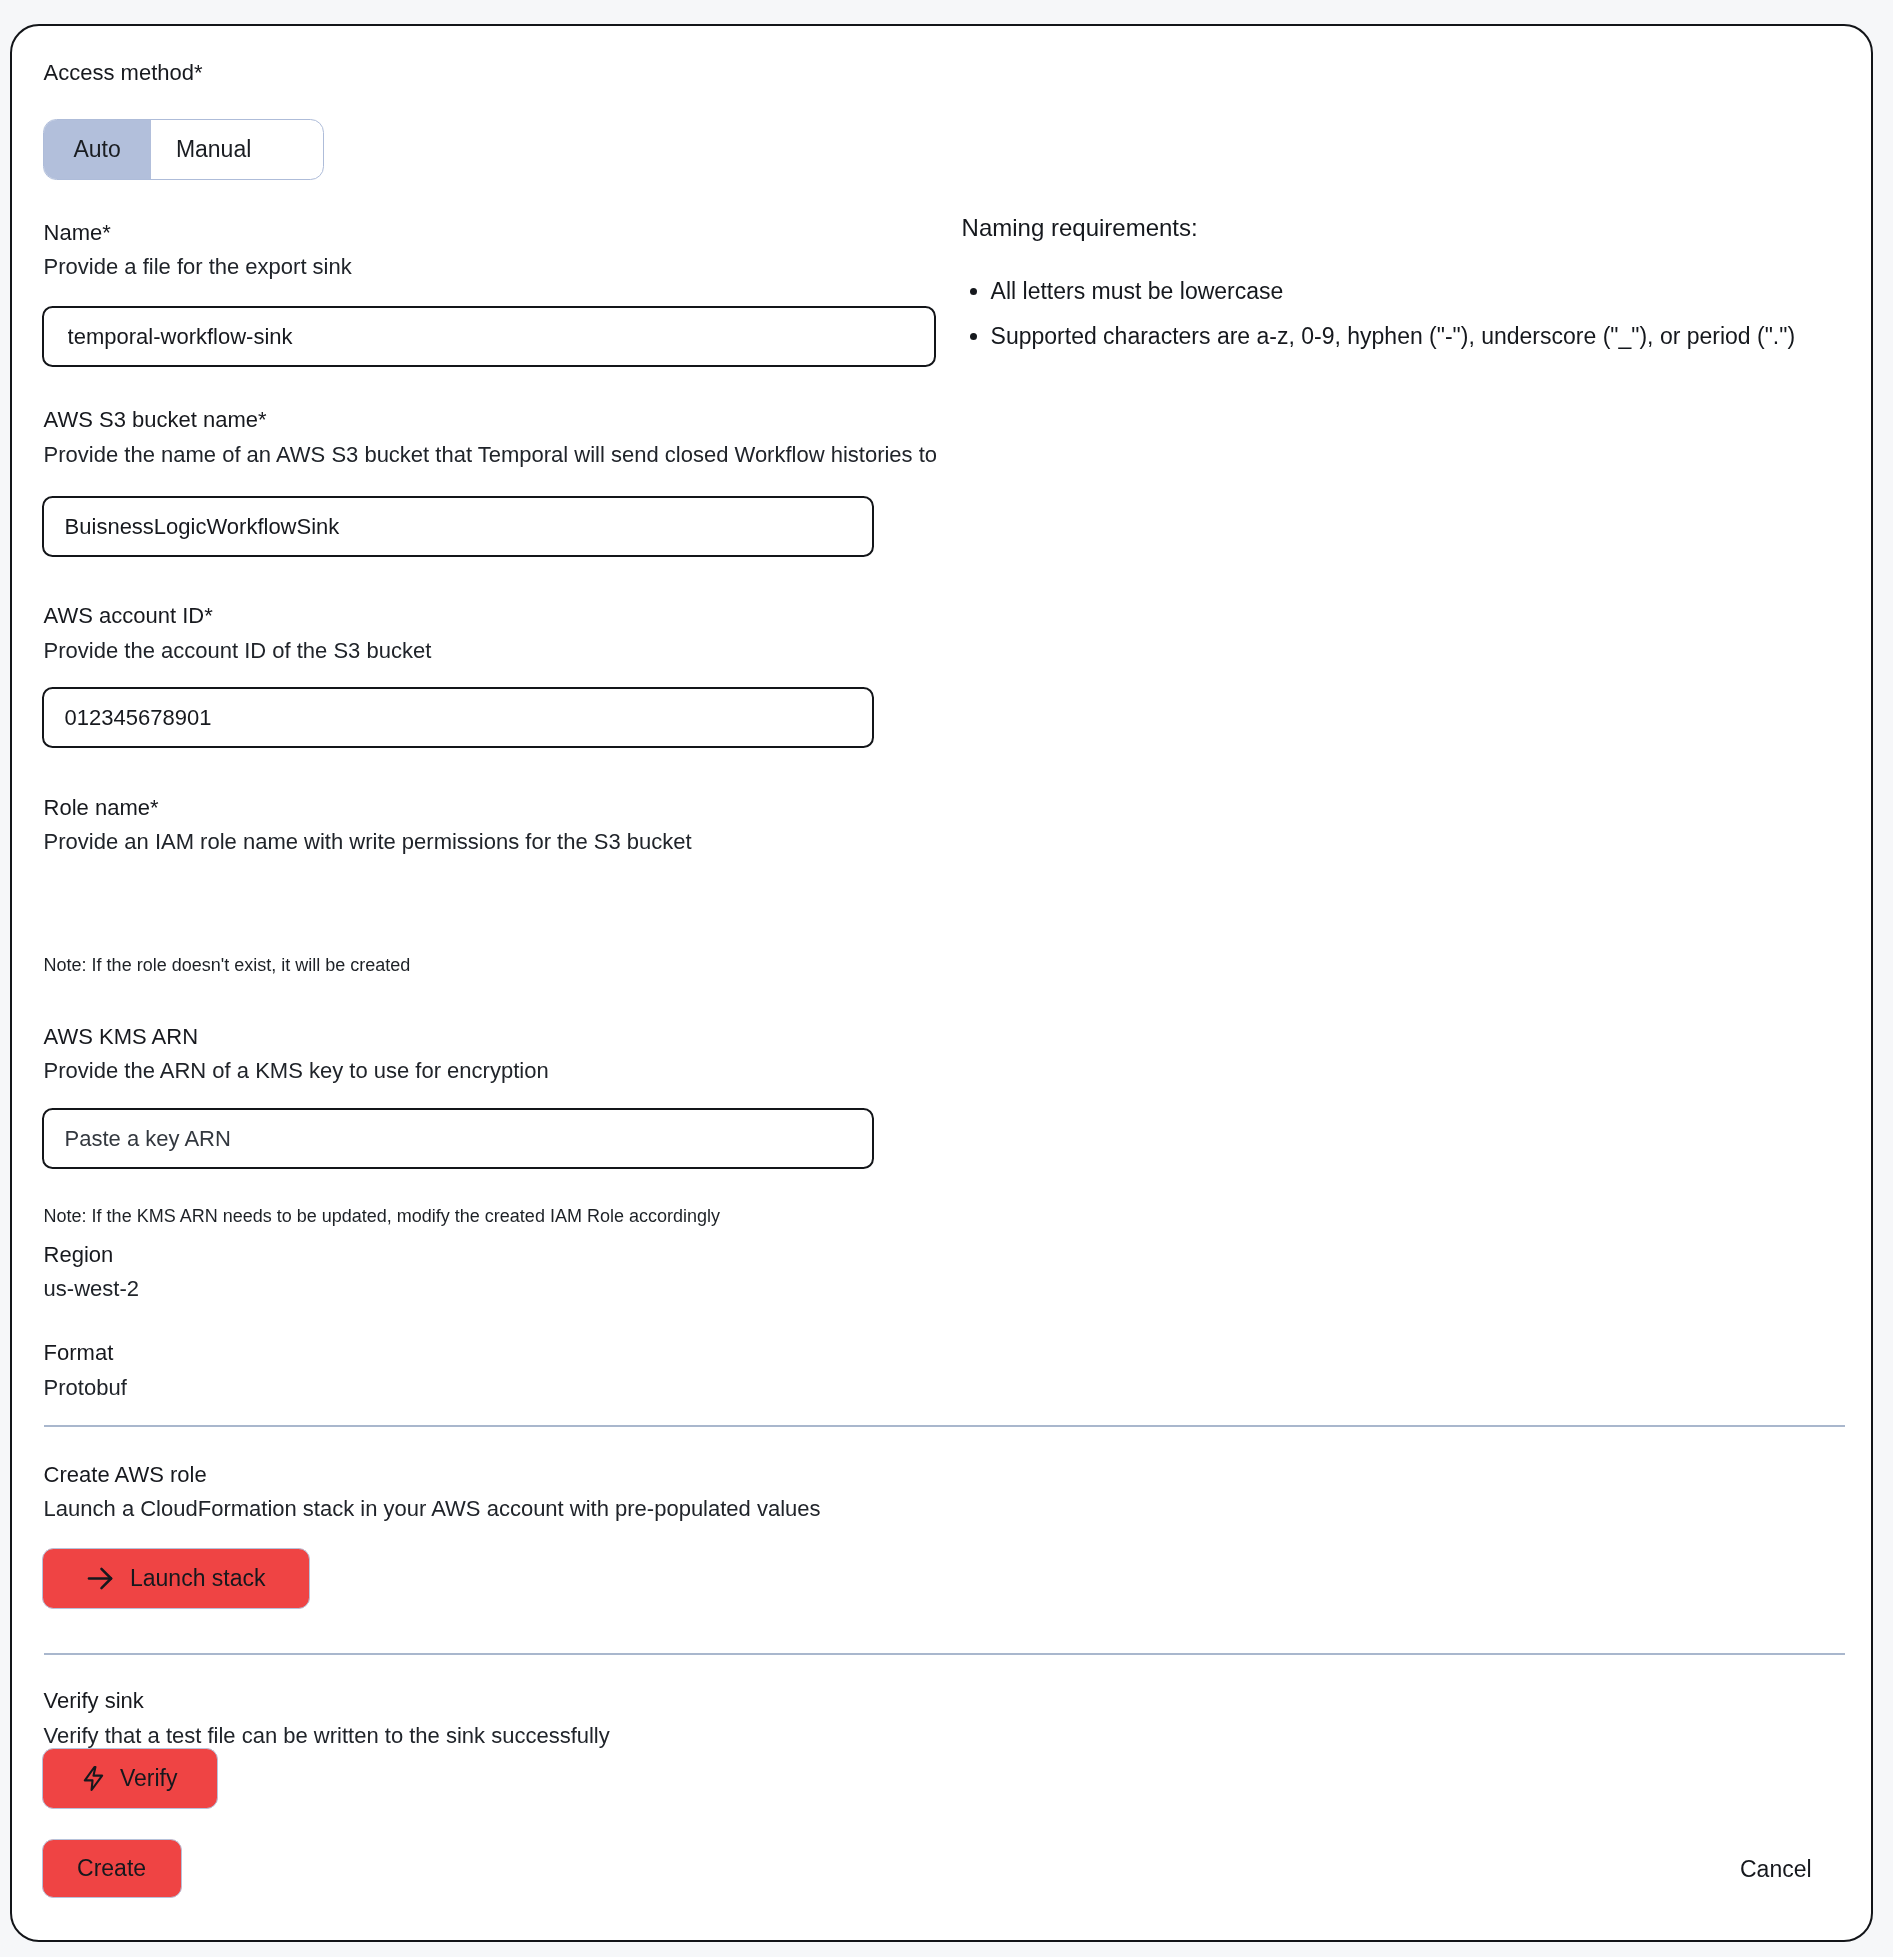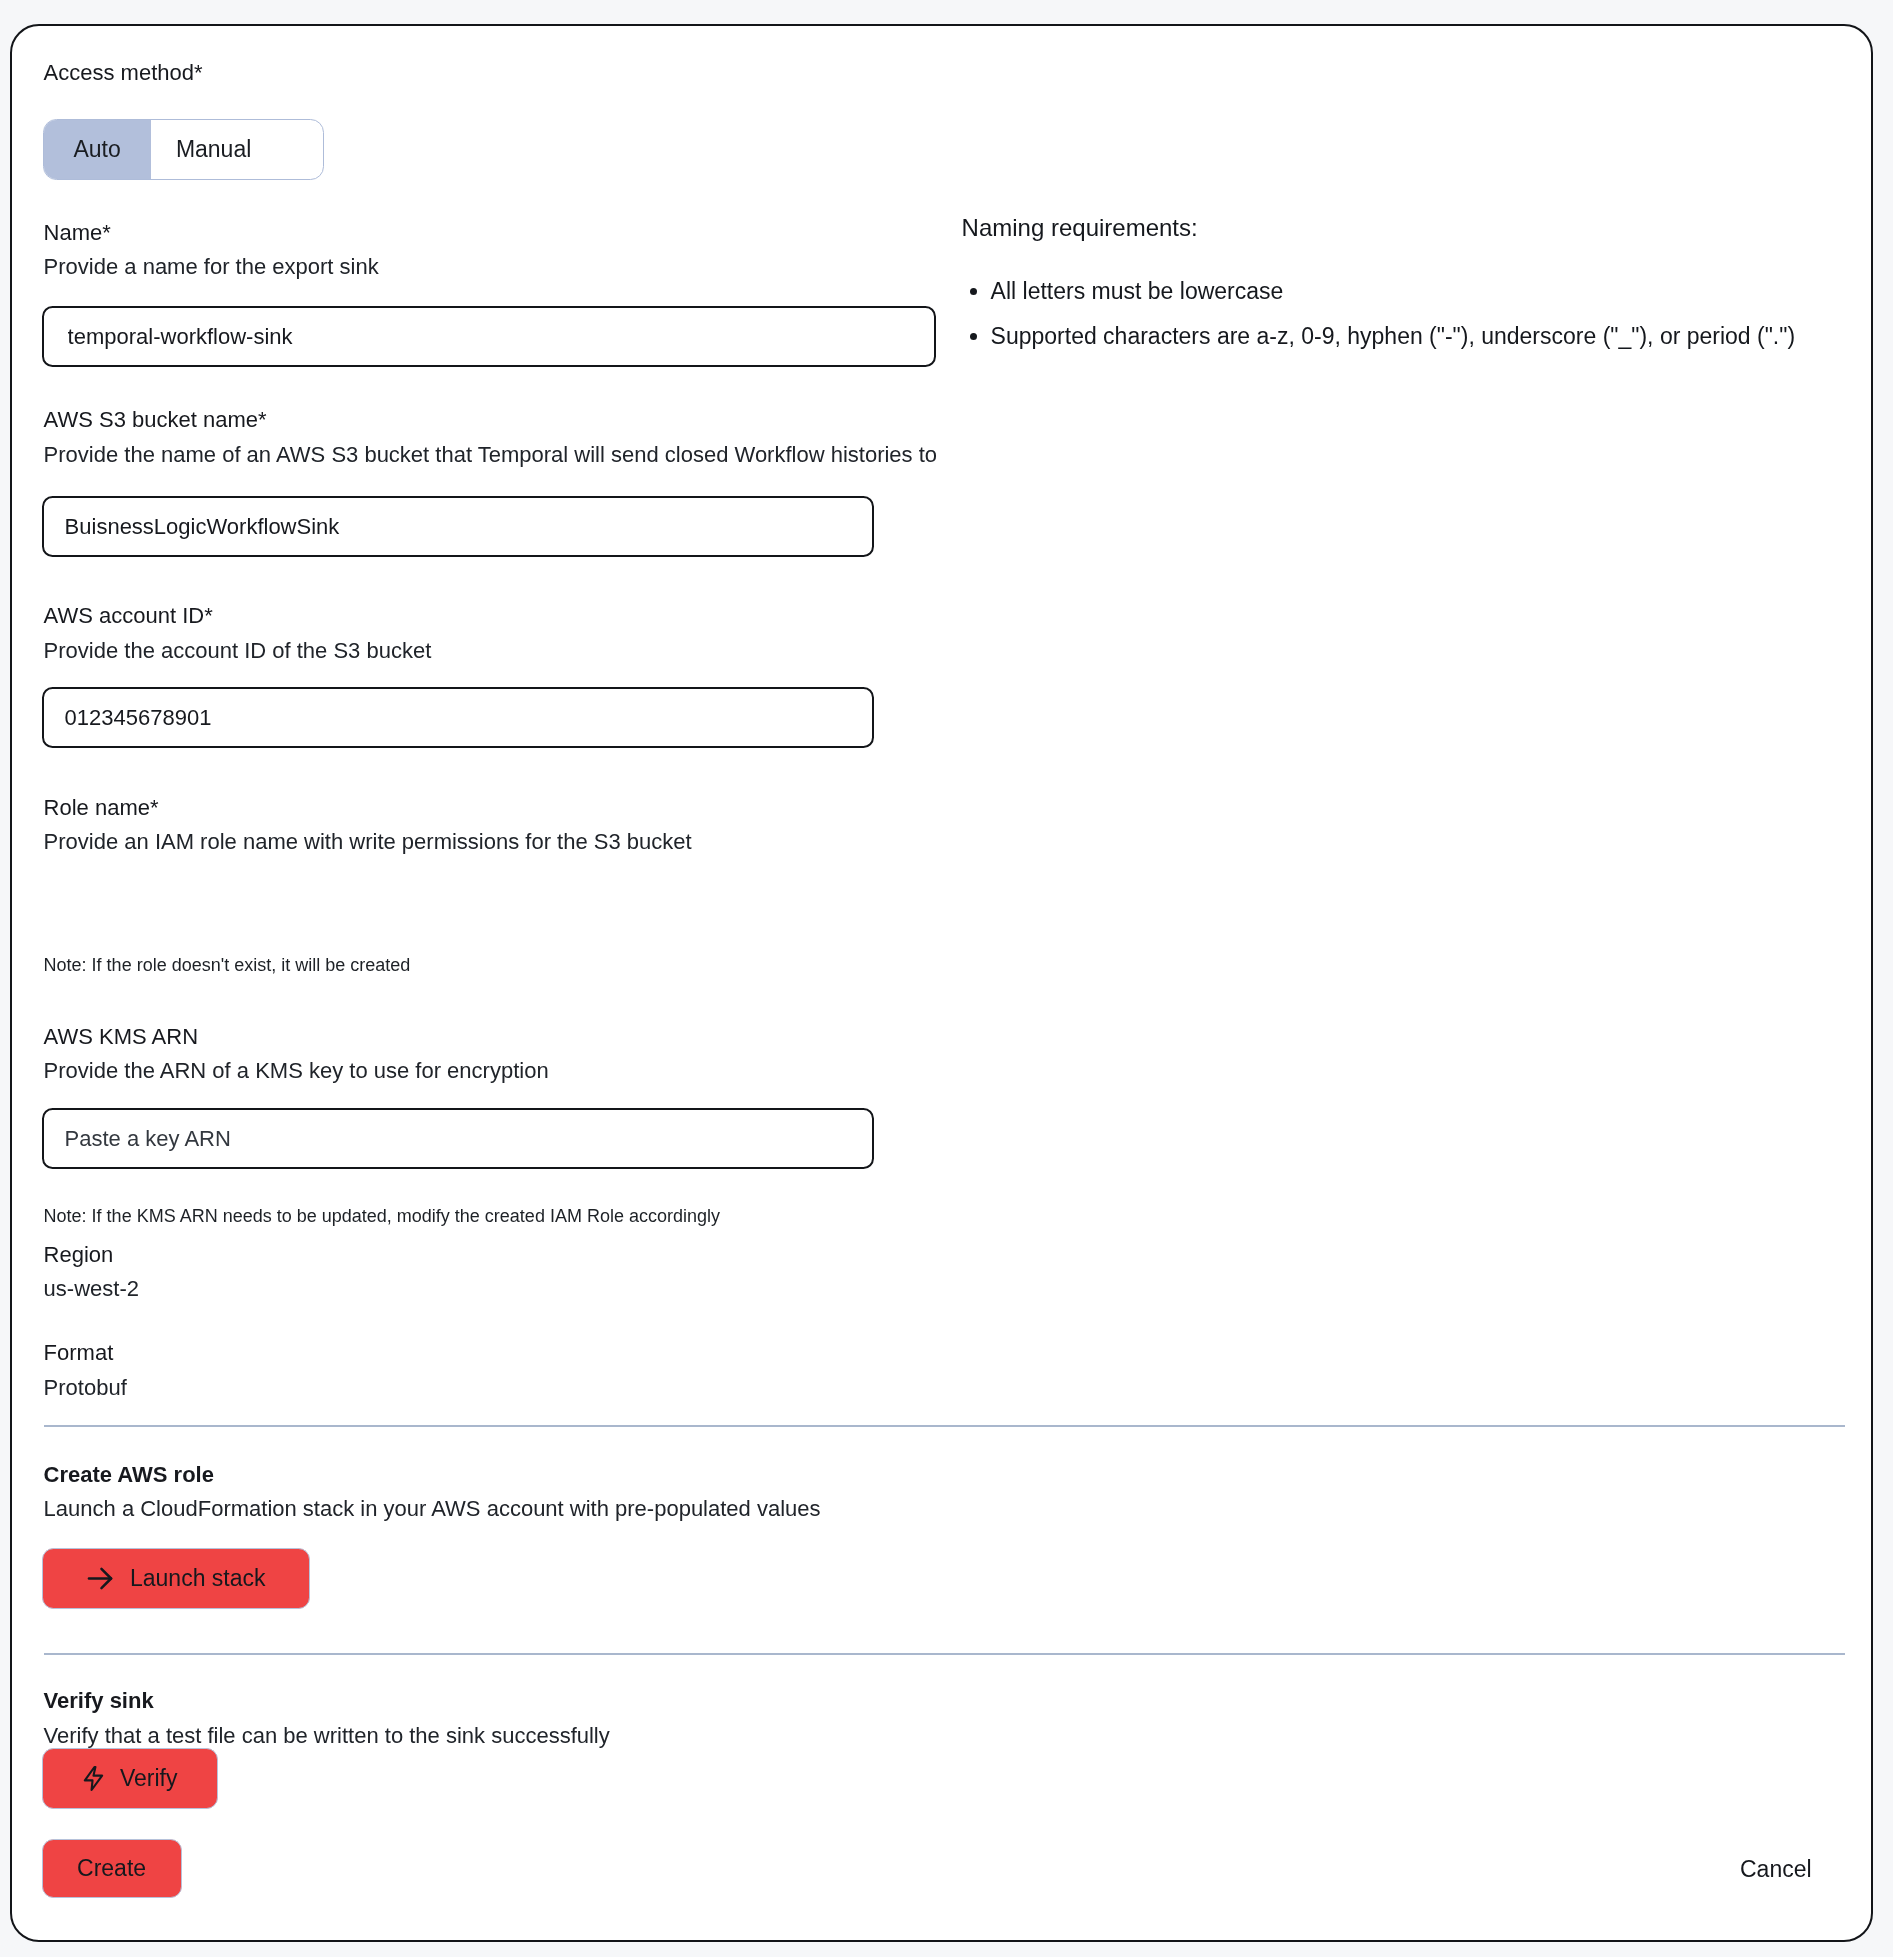--- a/index.html
+++ b/index.html
@@ -4,21 +4,21 @@
 <style>
   * { margin:0; padding:0; box-sizing:border-box; }
   html,body { width:1894px; height:1958px; background:#f6f7f9;
               font-family:"Liberation Sans", sans-serif; color:#17191e; }
   .card { position:absolute; left:9.6px; top:24px; width:1863px; height:1918px;
           background:#ffffff; border:2.9px solid #131519; border-radius:29px; }
   .abs { position:absolute; }
   .label { font-size:22px; color:#17191e; }
   .desc  { font-size:22px; color:#20242a; }
   .note  { font-size:18px; color:#1d2126; }
-  .bold  { font-weight:bold; }
+  .bold  { font-weight:normal; }
 
   .toggle { left:31px; top:93px; width:281px; height:61px;
             border:1.9px solid #aebcd9; border-radius:13.4px; overflow:hidden;
             display:flex; cursor:pointer; }
   .seg { display:flex; align-items:center; justify-content:center;
          font-size:23px; color:#1a1d22; }
   .seg.selected { width:107px; background:#b2bfdb; }
   .seg.unselected { width:126px; background:#ffffff; border-radius:11.5px; }
 
   input.field { height:61px; border:2.4px solid #131519; border-radius:10.5px;
@@ -55,21 +55,21 @@
 
   <div class="abs aside">
     <h3>Naming requirements:</h3>
     <ul>
       <li>All letters must be lowercase</li>
       <li>Supported characters are a-z, 0-9, hyphen ("-"), underscore ("_"), or period (".")</li>
     </ul>
   </div>
 
   <div class="abs label" style="left:32px; top:194px;">Name*</div>
-  <div class="abs desc" style="left:32px; top:228px;">Provide a name for the export sink</div>
+  <div class="abs desc" style="left:32px; top:228px;">Provide a file for the export sink</div>
   <input class="abs field w-name" style="top: 280px; padding-left: 24px;" type="text" value="temporal-workflow-sink">
 
   <div class="abs label" style="left:32px; top:381px;">AWS S3 bucket name*</div>
   <div class="abs desc" style="left:32px; top:416px;">Provide the name of an AWS S3 bucket that Temporal will send closed Workflow histories to</div>
   <input class="abs field w-wide" style="top: 470px;" type="text" value="BuisnessLogicWorkflowSink">
 
   <div class="abs label" style="left:32px; top:577px;">AWS account ID*</div>
   <div class="abs desc" style="left:32px; top:612px;">Provide the account ID of the S3 bucket</div>
   <input class="abs field w-wide" style="top: 661px;" type="text" value="012345678901">
 

